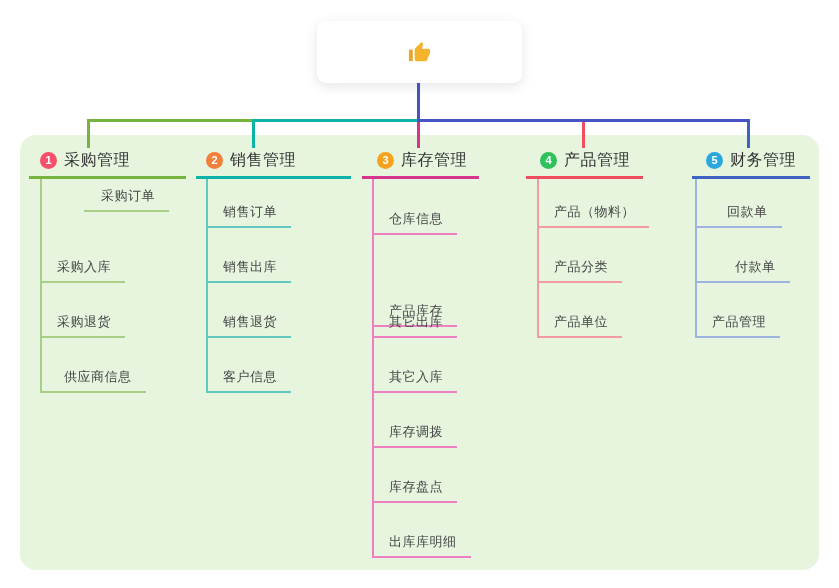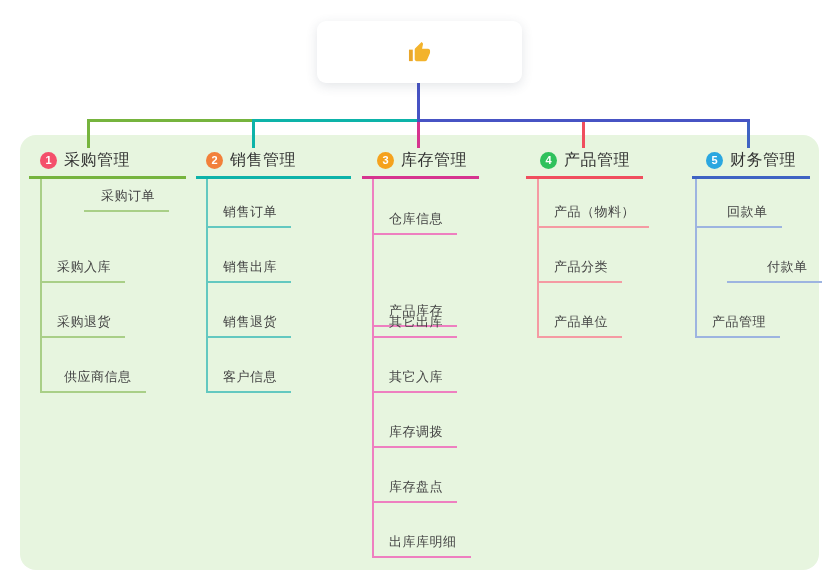--- a/index.html
+++ b/index.html
@@ -113,17 +113,17 @@
       <div class="child-node" style="left: 537px; top: 204px; border-bottom-color: rgb(245, 154, 163);">产品（物料）</div>
       <div class="child-node" style="left: 537px; top: 259px; border-bottom-color: rgb(245, 154, 163);">产品分类</div>
       <div class="child-node" style="left: 537px; top: 314px; border-bottom-color: rgb(245, 154, 163);">产品单位</div>
       <div class="branch-node" style="left: 706px;">
         <span class="badge" style="background: rgb(43, 167, 224);">5</span>
         <span class="branch-label">财务管理</span>
       </div>
       <div class="hline" style="left: 692px; top: 176px; width: 118px; height: 3px; background: rgb(63, 99, 195);"></div>
       <div class="vline" style="left: 695px; top: 179px; width: 2px; height: 159px; background: rgb(157, 180, 224);"></div>
       <div class="child-node" style="left: 695px; top: 204px; border-bottom-color: rgb(157, 180, 224); padding-left: 32px;">回款单</div>
-      <div class="child-node" style="left: 727px; top: 259px; border-bottom-color: rgb(157, 180, 224); padding-left: 40px;">付款单</div>
+      <div class="child-node" style="left: 695px; top: 259px; border-bottom-color: rgb(157, 180, 224); padding-left: 40px;">付款单</div>
       <div class="child-node" style="left: 695px; top: 314px; border-bottom-color: rgb(157, 180, 224);">产品管理</div>
     </div>
 
 </div>
 
 </body></html>

